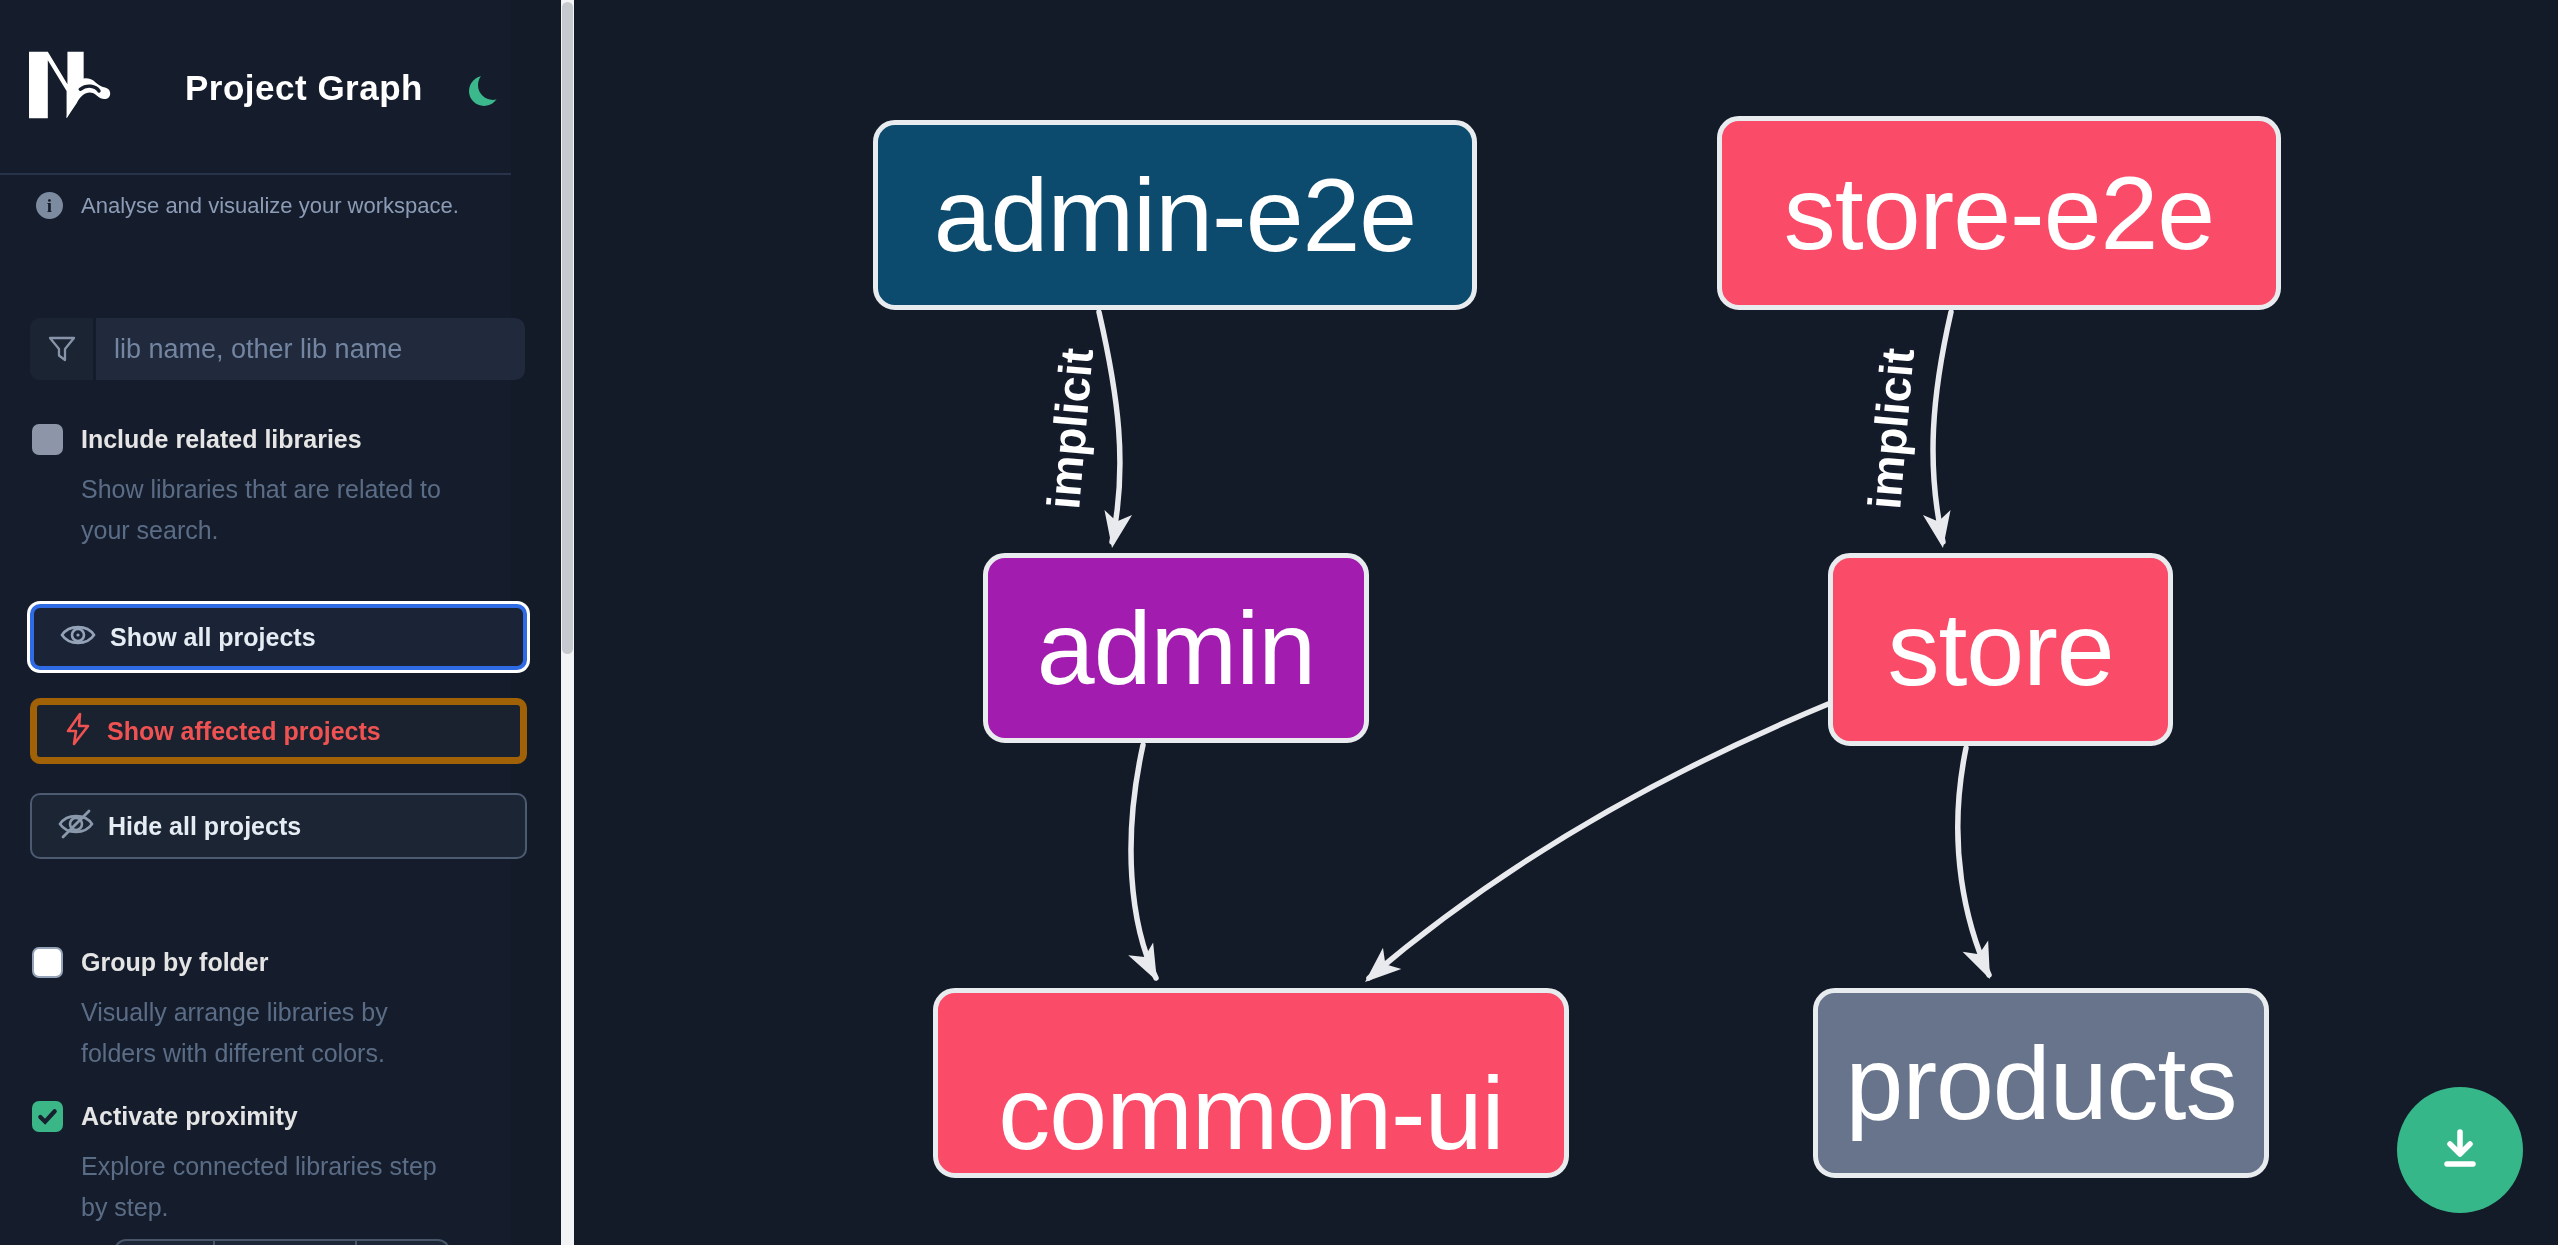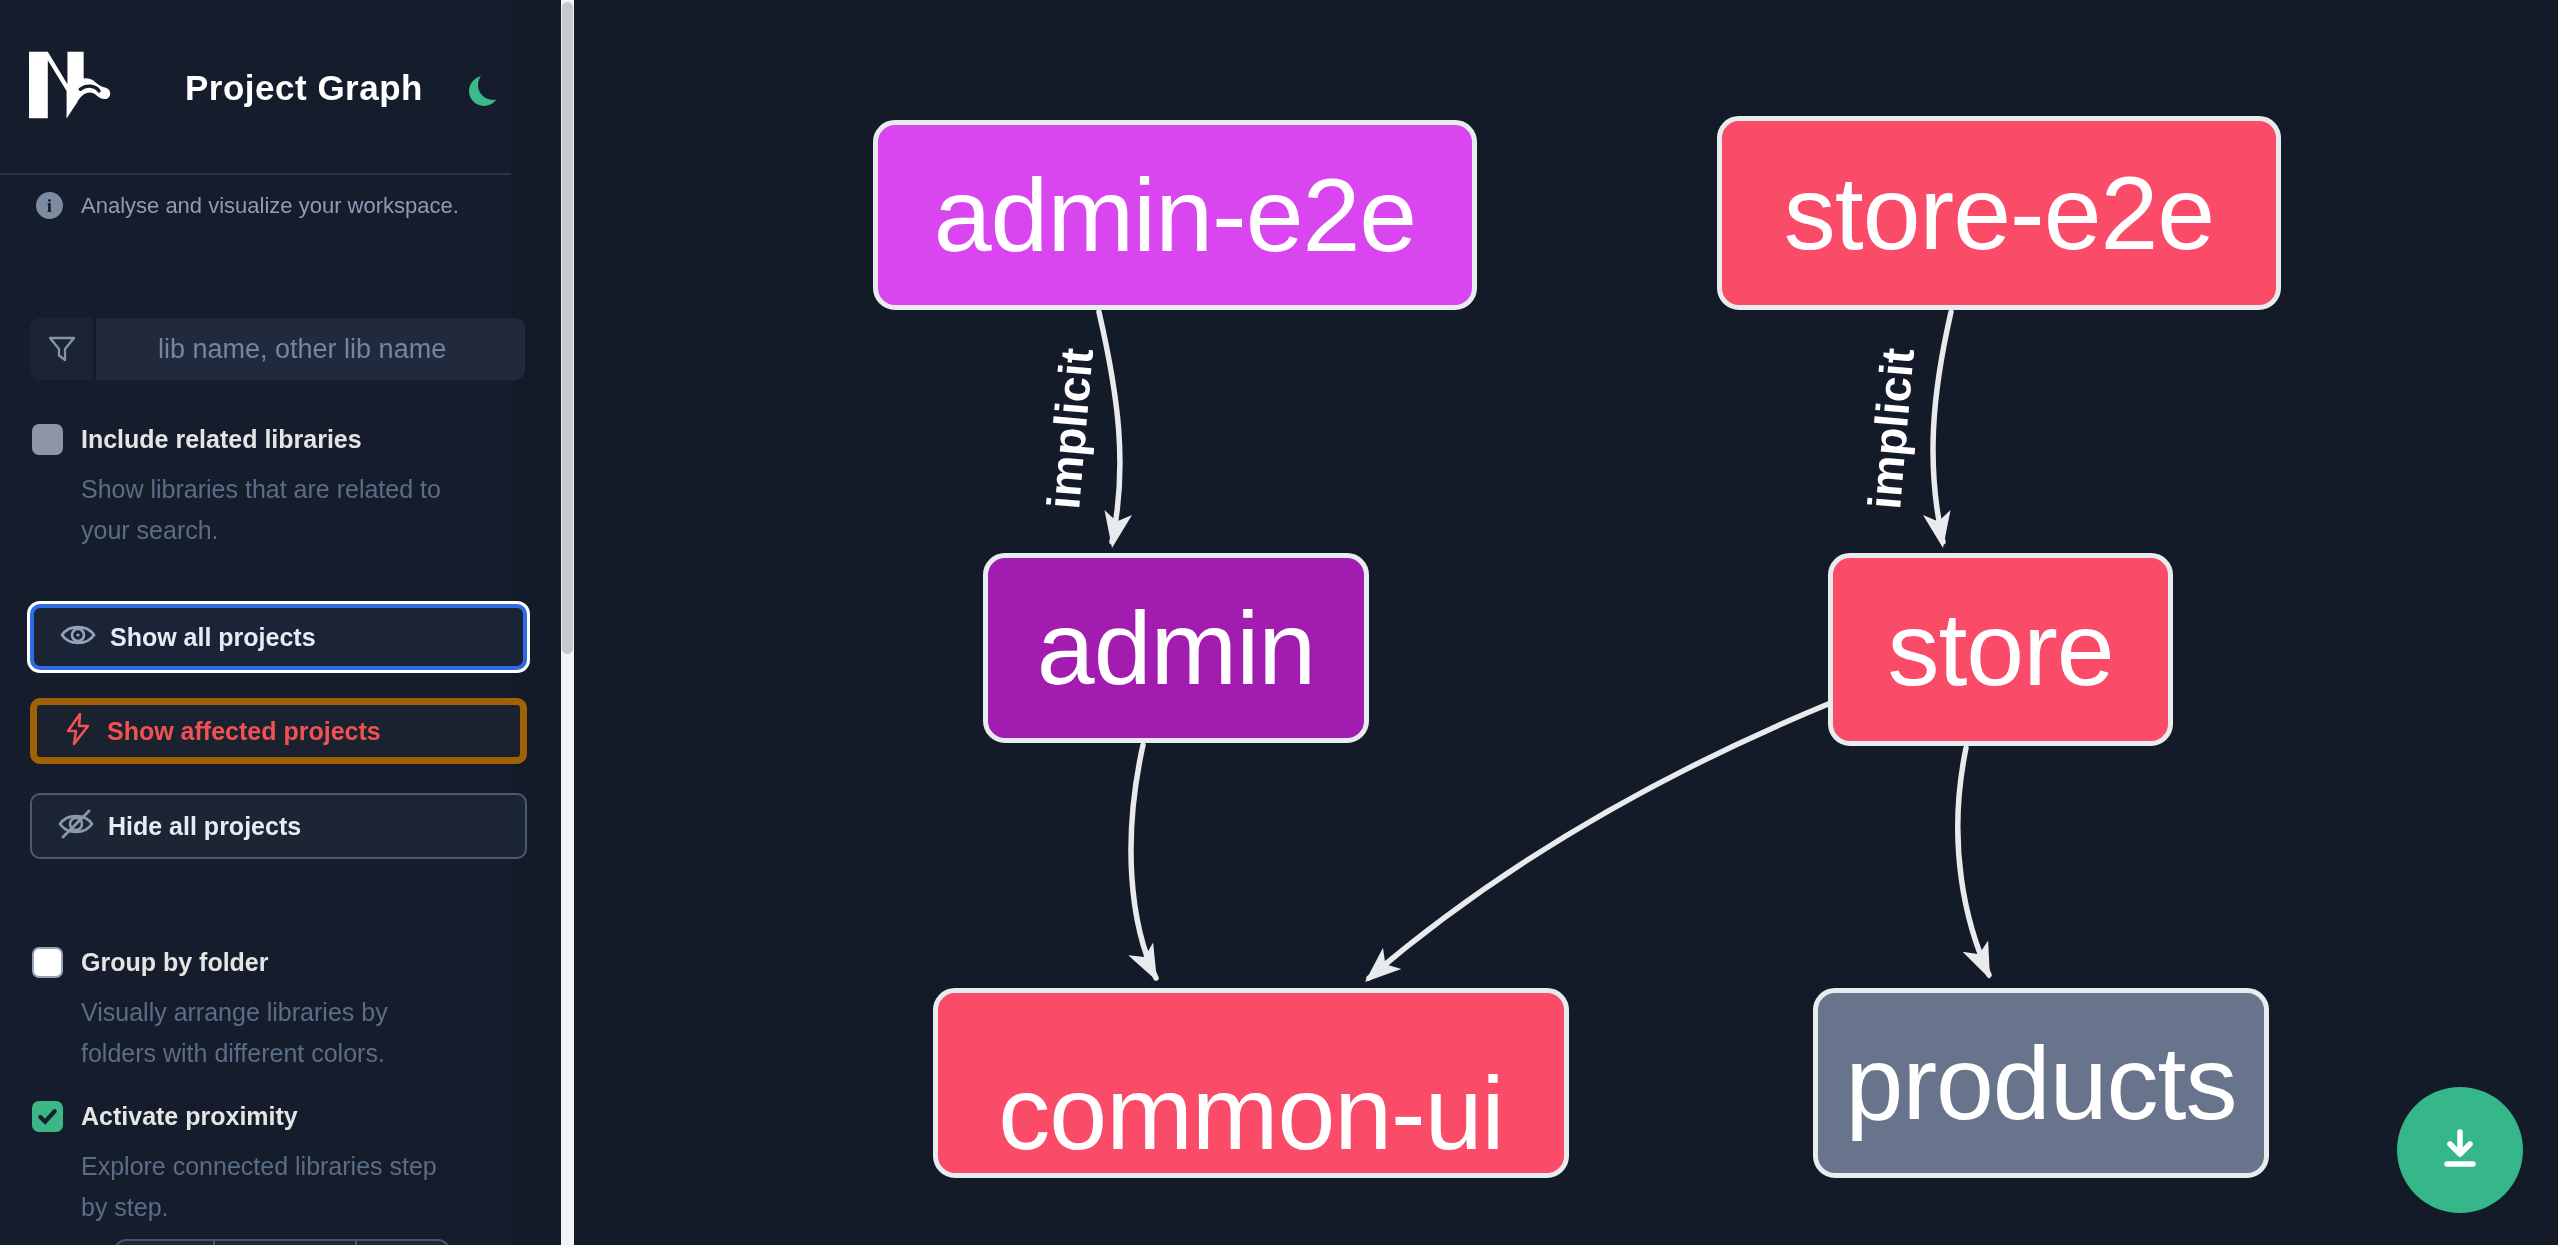--- a/index.html
+++ b/index.html
@@ -31,21 +31,21 @@
   .info-row { position:absolute; left:36px; top:192px; display:flex; align-items:center; gap:18px; width:500px; }
   .info-icon {
     width:27px; height:27px; border-radius:50%; background:#7d8ba1;
     color:#141c2b; font-family:"Liberation Serif", serif; font-weight:700;
     font-size:19px; display:flex; align-items:center; justify-content:center; flex:0 0 auto;
   }
   .info-text { font-size:22px; color:#8c9cb6; font-weight:500; }
 
   .search-box {
     position:absolute; left:30px; top:318px; width:495px; height:62px;
-    background:#202a3c; border-radius:10px; display:flex; align-items:stretch; overflow:hidden;gap:44px;
+    background:#202a3c; border-radius:10px; display:flex; align-items:stretch; overflow:hidden;
   }
   .search-iconseg {
     width:66px; flex:0 0 auto; display:flex; align-items:center; justify-content:center;
     background:#1b2433; border-right:3px solid #141c2b;
   }
   .search-input {
     flex:1; background:transparent; border:none; outline:none;
     font-family:"Liberation Sans", sans-serif;
     font-size:27px; color:#cbd5e1; padding:0 18px;
   }
@@ -239,21 +239,21 @@
       <path d="M0 0 L-36 -14 L-27 0 L-36 14 Z" transform="translate(538,548) rotate(100)"></path>
       <path d="M0 0 L-36 -14 L-27 0 L-36 14 Z" transform="translate(1369,548) rotate(80)"></path>
       <path d="M0 0 L-36 -14 L-27 0 L-36 14 Z" transform="translate(583,981) rotate(63)"></path>
       <path d="M0 0 L-36 -14 L-27 0 L-36 14 Z" transform="translate(791,982) rotate(139)"></path>
       <path d="M0 0 L-36 -14 L-27 0 L-36 14 Z" transform="translate(1416,979) rotate(66)"></path>
     </g>
     <text class="edge-label" x="512" y="430" text-anchor="middle" transform="rotate(-85 512 430)">implicit</text>
     <text class="edge-label" x="1333" y="430" text-anchor="middle" transform="rotate(-85 1333 430)">implicit</text>
   </svg>
 
-  <div class="node n0" style="background: #d946ef;">
+  <div class="node n0" style="background: #0c4a6e;">
     <span>admin-e2e</span>
   </div>
   <div class="node n1" style="background: rgb(250, 75, 104);">
     <span>store-e2e</span>
   </div>
   <div class="node n2" style="background: #a21caf;">
     <span>admin</span>
   </div>
   <div class="node n3" style="background: rgb(250, 75, 104);">
     <span>store</span>

